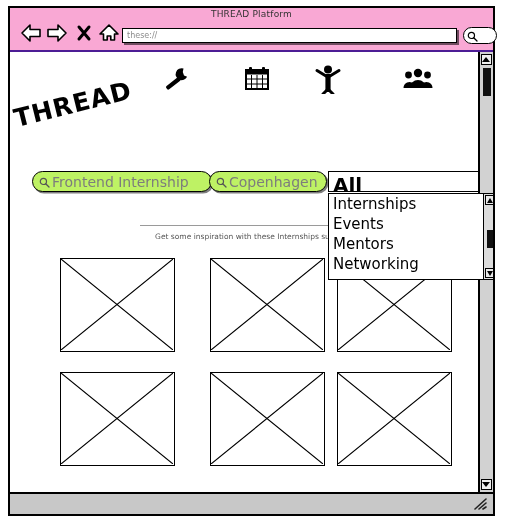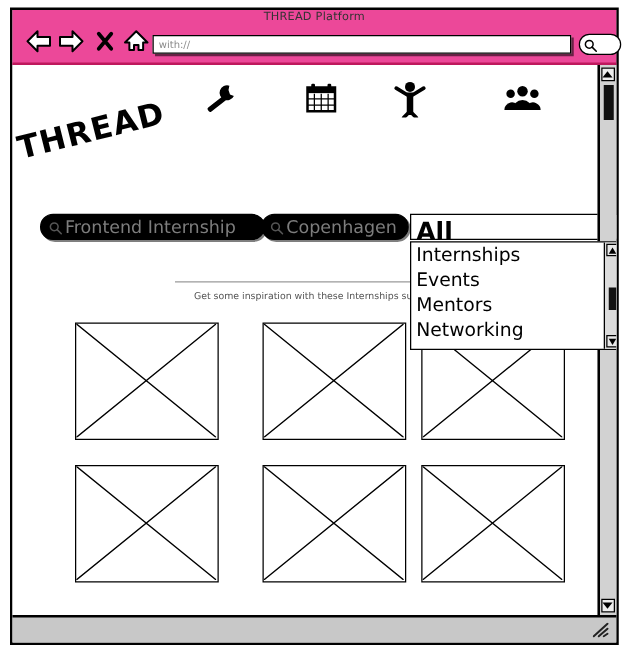--- a/index.html
+++ b/index.html
@@ -25,22 +25,22 @@
     background: #ffffff;
     box-sizing: border-box;
   }
 
   
   .chrome {
     position: absolute;
     left: 0; top: 0;
     width: 100%;
     height: 44px;
-    background: #ec4899;
-    border-bottom: 2px solid #be185d;
+    background: #f9a8d4;
+    border-bottom: 2px solid #4c1d95;
     box-sizing: border-box;
   }
   .title-text {
     position: absolute;
     left: 0; top: 1px;
     width: 100%;
     text-align: center;
     font-size: 9px;
     color: #333;
     letter-spacing: 0.2px;
@@ -142,21 +142,21 @@
     white-space: nowrap;
   }
   .navbar .sep { margin: 0 2px; }
   .navbar .nl { cursor: pointer; }
 
   
   .pill {
     position: absolute;
     border: 1.5px solid #000;
     border-radius: 11px;
-    background: #000000;
+    background: #bef264;
     box-sizing: border-box;
     box-shadow: 1.5px 1.5px 0 rgba(0,0,0,0.5);
   }
   .pill .mag { position: absolute; left: 6px; top: 5px; }
   .pill .txt {
     position: absolute;
     left: 19px;
     top: 2px;
     font-size: 14px;
     color: #7d7d7d;
@@ -372,21 +372,21 @@
       </svg>
       <svg class="ic-stop" width="16" height="20" viewBox="0 0 16 20">
         <path d="M3 4 L13 16 M13 4 L3 16" stroke="#000" stroke-width="3" stroke-linecap="round"></path>
       </svg>
       <svg class="ic-home" width="22" height="20" viewBox="0 0 22 20">
         <path d="M11 2 L20 11 L16.5 11 L16.5 17 L12.8 17 L12.8 13 L9.2 13 L9.2 17 L5.5 17 L5.5 11 L2 11 Z" fill="#fff" stroke="#000" stroke-width="1.6" stroke-linejoin="round"></path>
       </svg>
     </div>
 
     <div class="urlbar">
-      <span>with://</span>
+      <span>these://</span>
     </div>
 
     <div class="chrome-search">
       <svg class="mag" width="11" height="11" viewBox="0 0 11 11">
         <circle cx="4.4" cy="4.4" r="3.1" fill="none" stroke="#000" stroke-width="1.2"></circle>
         <path d="M6.7 6.7 L10 10" stroke="#000" stroke-width="1.3" stroke-linecap="round"></path>
       </svg>
     </div>
   </div>
 

